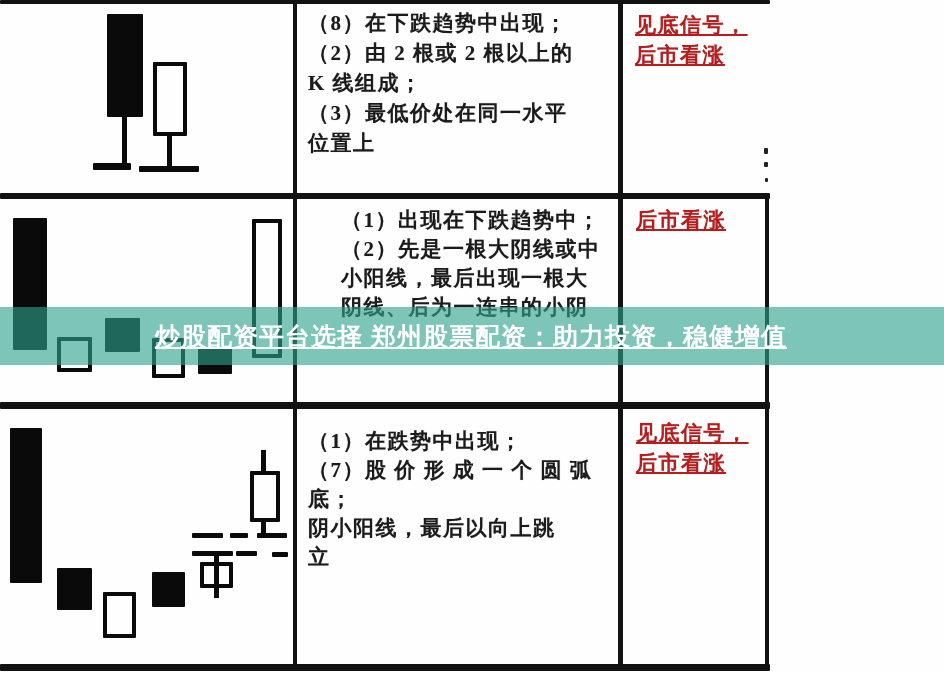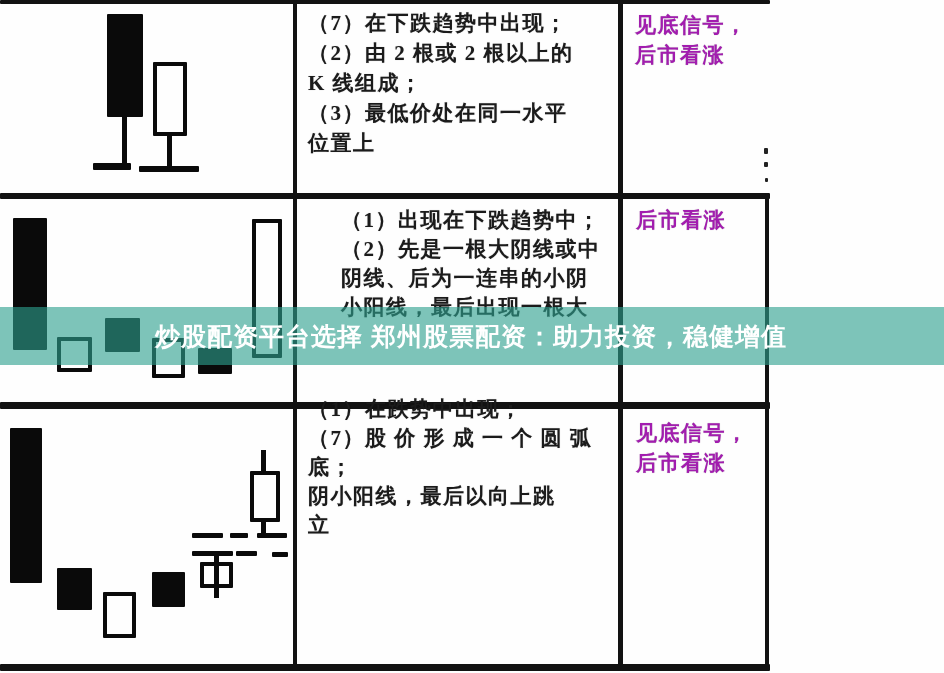--- a/index.html
+++ b/index.html
@@ -18,34 +18,35 @@
   .candle-black{position:absolute;background:#0a0a0a;border-radius:1px;}
   .candle-white{position:absolute;background:#fefefe;border:4px solid #0a0a0a;border-radius:1px;box-sizing:border-box;}
   .wick{position:absolute;background:#0a0a0a;}
   .dash{position:absolute;background:#0a0a0a;border-radius:1px;}
   .artifact{position:absolute;background:#222;border-radius:1px;}
 
   
   .desc-block{position:absolute;width:302px;color:#1b1b1b;font-size:21px;font-weight:600;
     letter-spacing:1.5px;text-shadow:0 0 1px rgba(0,0,0,0.28);}
   .desc-block .tline{line-height:29px;white-space:pre;}
-  .sig-block{position:absolute;width:140px;color:#a21caf;font-size:21px;font-weight:600;
-    letter-spacing:1.5px;text-shadow:0 0 1px rgba(0,0,0,0.28);}
+  .sig-block{position:absolute;width:140px;color:#b91c1c;font-size:21px;font-weight:600;
+    letter-spacing:1.5px;text-shadow:0 0 1px rgba(0,0,0,0.28);text-decoration:underline;}
   .sig-block .tline{line-height:30px;white-space:pre;}
   .r1-desc .tline{line-height:30px;}
 
   
   .banner{
     position:absolute;left:0;top:307px;width:944px;height:58px;
     z-index:20;display:flex;align-items:center;
     font-family:"Liberation Sans","DejaVu Sans",sans-serif;
   }
   .banner-text{
     padding-left:155px;font-size:25px;font-weight:700;letter-spacing:1px;
     white-space:nowrap;
+    text-decoration:underline;
   }
 </style>
 </head>
 <body>
 
 <div class="page">
 
   <div class="bline" style="left:0;top:0;width:770px;height:4px;"></div>
   <div class="bline" style="left:0;top:193px;width:770px;height:6px;"></div>
   <div class="bline" style="left:0;top:402px;width:770px;height:7px;"></div>
@@ -87,42 +88,42 @@
     <div class="dash" style="left:257px;top:533px;width:30px;height:5px;"></div>
     <div class="dash" style="left:192px;top:551px;width:41px;height:5px;"></div>
     <div class="dash" style="left:236px;top:551px;width:21px;height:5px;"></div>
     <div class="dash" style="left:272px;top:552px;width:16px;height:5px;"></div>
     <div class="candle-white" style="left:250px;top:471px;width:30px;height:51px;"></div>
     <div class="wick" style="left:261px;top:450px;width:5px;height:22px;"></div>
     <div class="wick" style="left:261px;top:521px;width:5px;height:14px;"></div>
   </div>
 
   <div class="desc-block r1-desc" style="left:308px;top:8px;">
-      <div class="tline">（7）在下跌趋势中出现；</div>
+      <div class="tline">（8）在下跌趋势中出现；</div>
       <div class="tline">（2）由 2 根或 2 根以上的</div>
       <div class="tline">K 线组成；</div>
       <div class="tline">（3）最低价处在同一水平</div>
       <div class="tline">位置上</div>
     </div>
   <div class="sig-block" style="left:635px;top:10px;">
       <div class="tline">见底信号，</div>
       <div class="tline">后市看涨</div>
     </div>
 
   <div class="desc-block" style="left:308px;top:206px;margin-left:33px;">
       <div class="tline">（1）出现在下跌趋势中；</div>
       <div class="tline">（2）先是一根大阴线或中</div>
+      <div class="tline">小阳线，最后出现一根大</div>
       <div class="tline">阴线、后为一连串的小阴</div>
-      <div class="tline">小阳线，最后出现一根大</div>
     </div>
   <div class="sig-block" style="left:636px;top:205px;">
       <div class="tline">后市看涨</div>
     </div>
 
-  <div class="desc-block" style="left:308px;top:395px;">
+  <div class="desc-block" style="left:308px;top:427px;">
       <div class="tline">（1）在跌势中出现；</div>
       <div class="tline">（7）股 价 形 成 一 个 圆 弧</div>
       <div class="tline">底；</div>
       <div class="tline">阴小阳线，最后以向上跳</div>
       <div class="tline">立</div>
     </div>
   <div class="sig-block" style="left:636px;top:418px;">
       <div class="tline">见底信号，</div>
       <div class="tline">后市看涨</div>
     </div>

